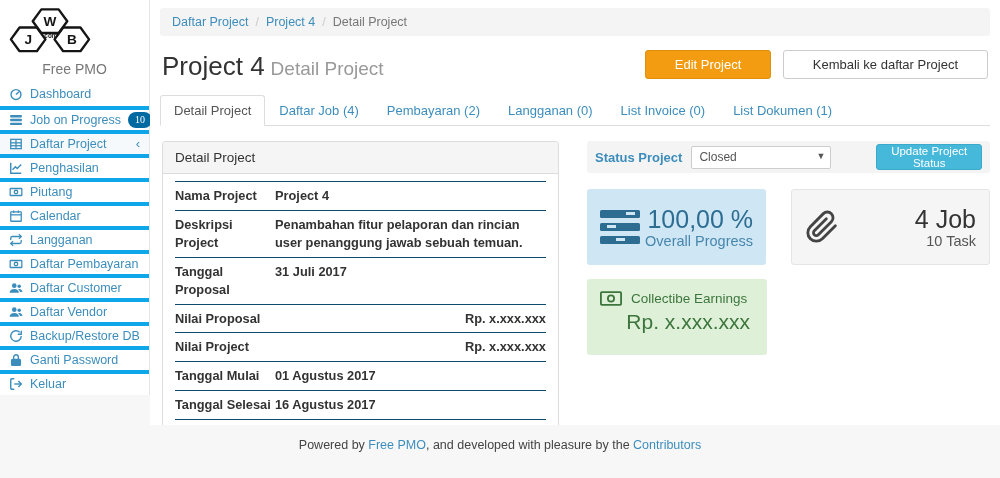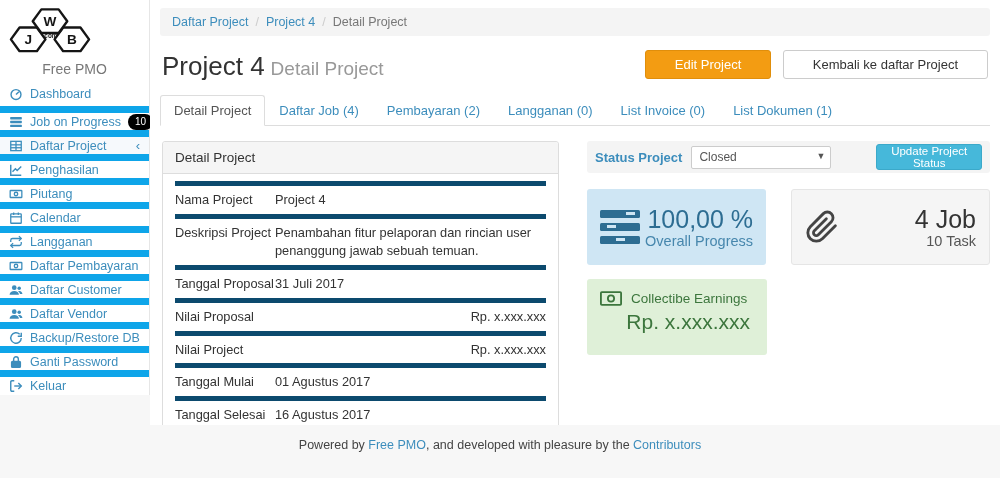--- a/index.html
+++ b/index.html
@@ -18,30 +18,30 @@
     background:#fff; border-right:1px solid #e6e6e6;
     padding-bottom:1px;
   }
   .logo-box { padding:7px 0 5px; text-align:center; }
   .logo-brand { font-size:14px; color:#777; margin-top:2px; }
   .menu { display:block; }
   .mi {
     display:flex; align-items:center; gap:7px;
     padding:4px 9px; height:24px;
     font-size:12.5px; color:#3c8dbc; text-decoration:none;
-    border-top:7px solid #0ea5e9; cursor:pointer;
+    border-top:4px solid #0ea5e9; cursor:pointer;
   }
   .mi:first-child { border-top:none; }
   .mi.active { background:#f6f9fc; }
   .mi-ico { width:14px; height:14px; flex:0 0 14px; display:inline-flex; }
   .mi-ico svg { width:14px; height:14px; }
   .mi-label { white-space:nowrap; }
   .badge {
-    margin-left:auto; background:#000000; color:#fff;
-    font-size:10px; line-height:10px; padding:3px 7px; border-radius:9px;
+    margin-left:auto; background:#0369a1; color:#fff;
+    font-size:10px; line-height:10px; padding:3px 7px; border-radius:9px;font-family:Liberation Serif, serif;
   }
   .chev { margin-left:auto; color:#3c8dbc; font-size:13px; line-height:12px; }
 
   
   .main {
     position:absolute; left:150px; top:0; width:850px; height:425px;
     background:#fff; padding:8px 10px 0 10px; overflow:hidden;
   }
   .breadcrumb {
     background:#f4f4f4; border-radius:3px;
@@ -82,22 +82,22 @@
     width:397px; flex:0 0 397px;
     border:1px solid #ddd; border-radius:3px; background:#fff;
   }
   .panel-heading {
     background:#f5f5f5; border-bottom:1px solid #ddd;
     border-radius:3px 3px 0 0;
     padding:8px 12px; font-size:13.5px; color:#333;
   }
   .panel-body { padding:7px 12px 12px; }
   .drow {
-    display:flex; border-top:5px solid #0c4a6e;
-    padding:5px 0; font-size:12.8px; line-height:1.4; color:#333;
+    display:flex; border-top:1px solid #0c4a6e;
+    padding:5px 0; font-size:12.8px; line-height:1.4; color:#333;font-weight:bold;
   }
   .drow .dlabel { width:100px; flex:0 0 100px; }
   .drow .dval { flex:1; }
   .drow.val-right .dval { text-align:right; }
 
   .right-col { flex:1; min-width:0; }
   .status-bar {
     background:#f4f4f4; border-radius:3px; height:32px;
     display:flex; align-items:center; gap:9px; padding:0 8px;
   }

